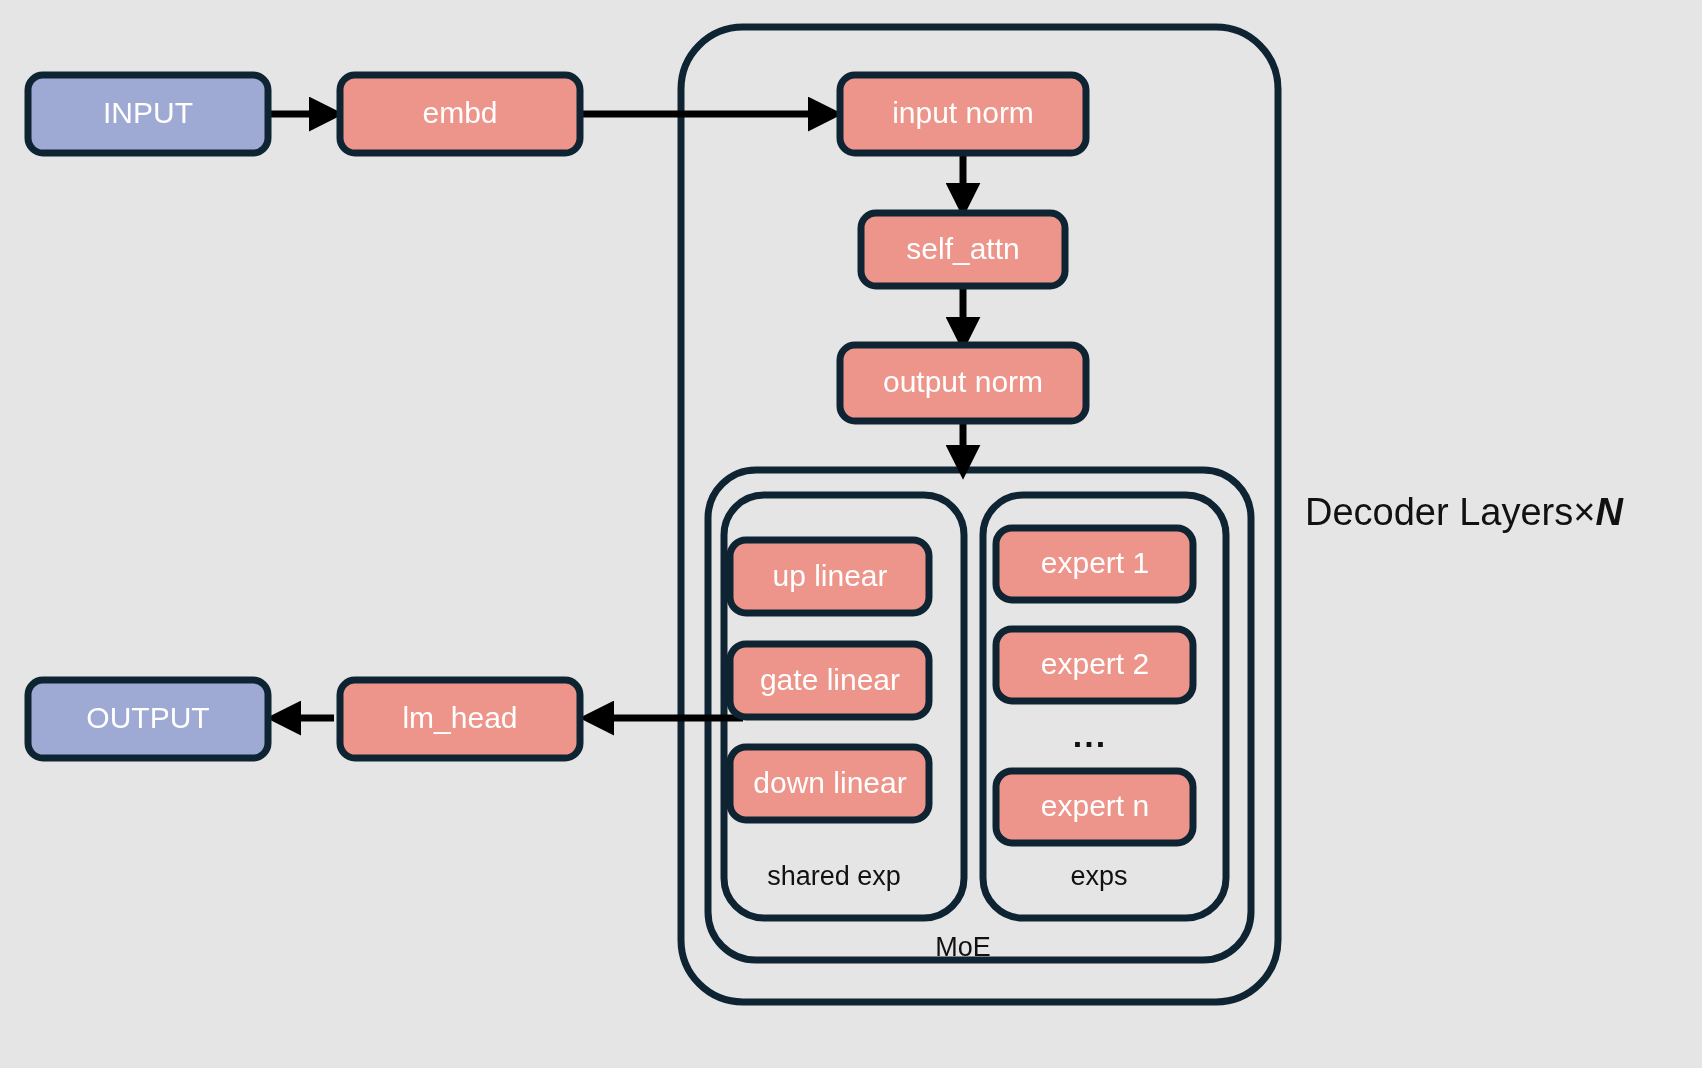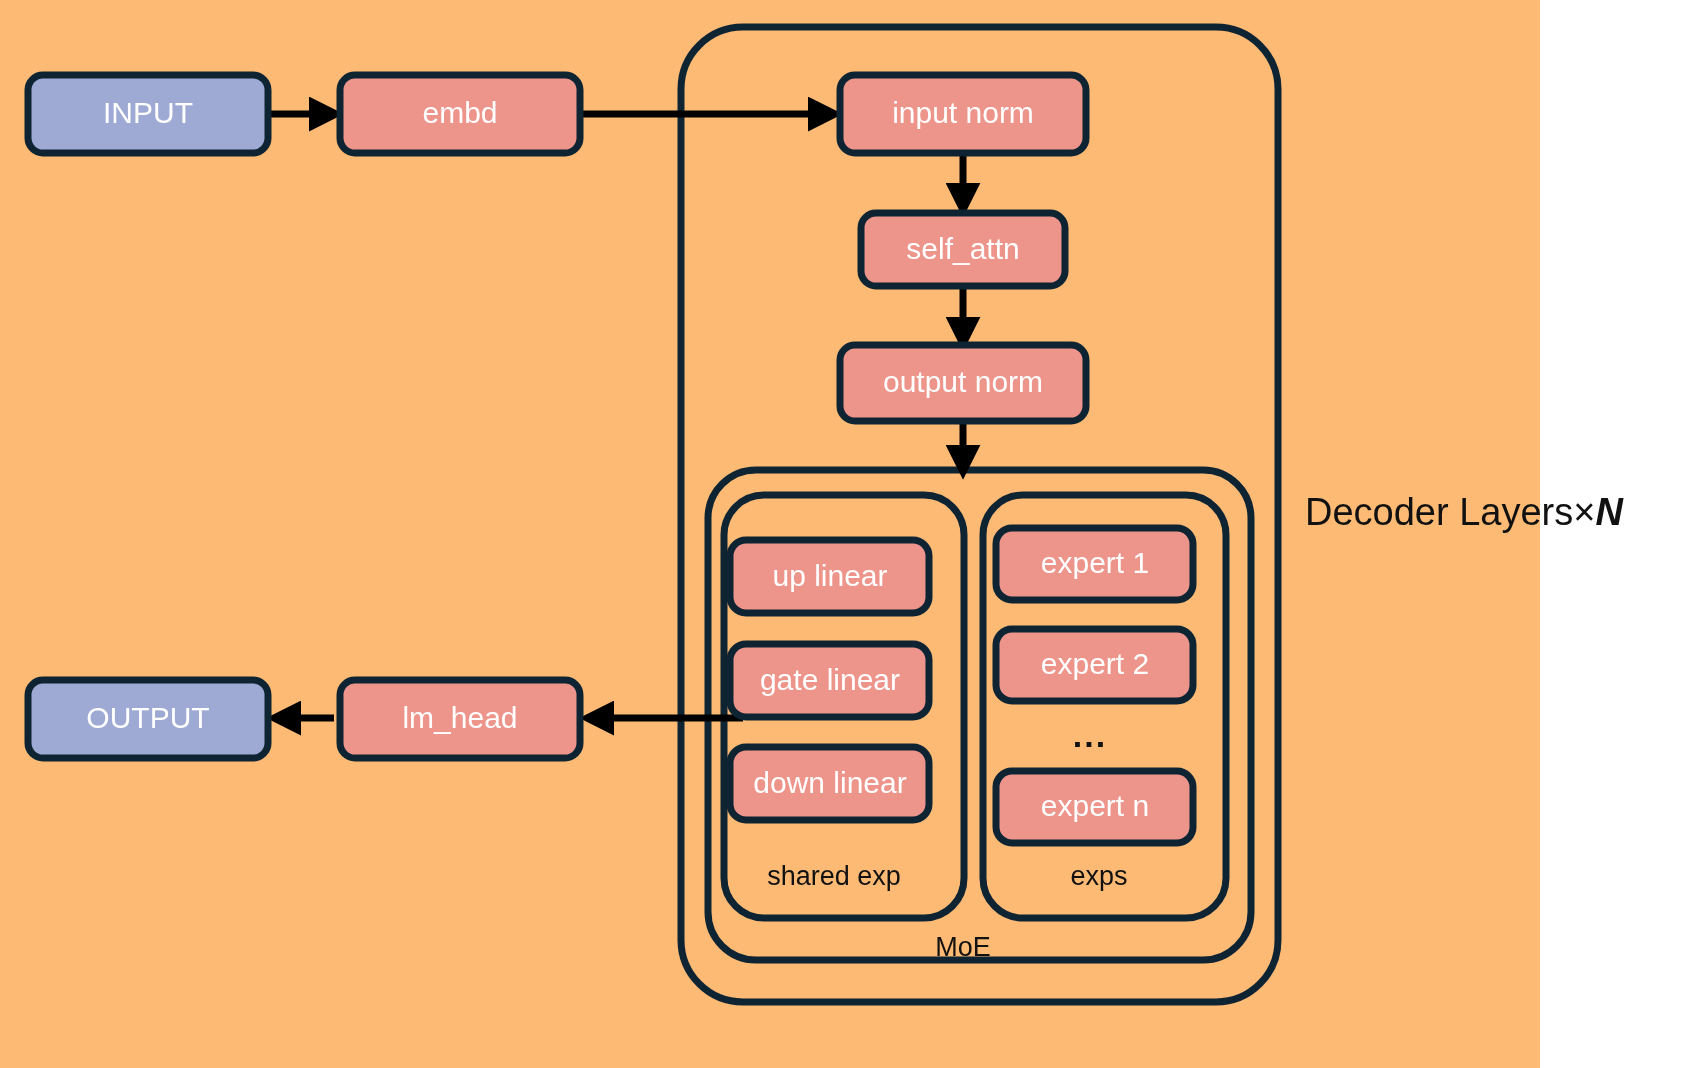--- a/index.html
+++ b/index.html
@@ -8,23 +8,23 @@
     background: #ffffff;
   }
   body {
     width: 1702px;
     height: 1068px;
     font-family: "Liberation Sans", sans-serif;
     overflow: hidden;
   }
   #diagram-root {
     position: relative;
-    width: 1540px;
+    width: 1702px;
     height: 1068px;
-    background: #fdba74;
+    background: #e5e5e5;
   }
   svg.diagram {
     display: block;
     width: 1702px;
     height: 1068px;
   }
   .node-rect {
     stroke: #0E2433;
     stroke-width: 7;
   }

